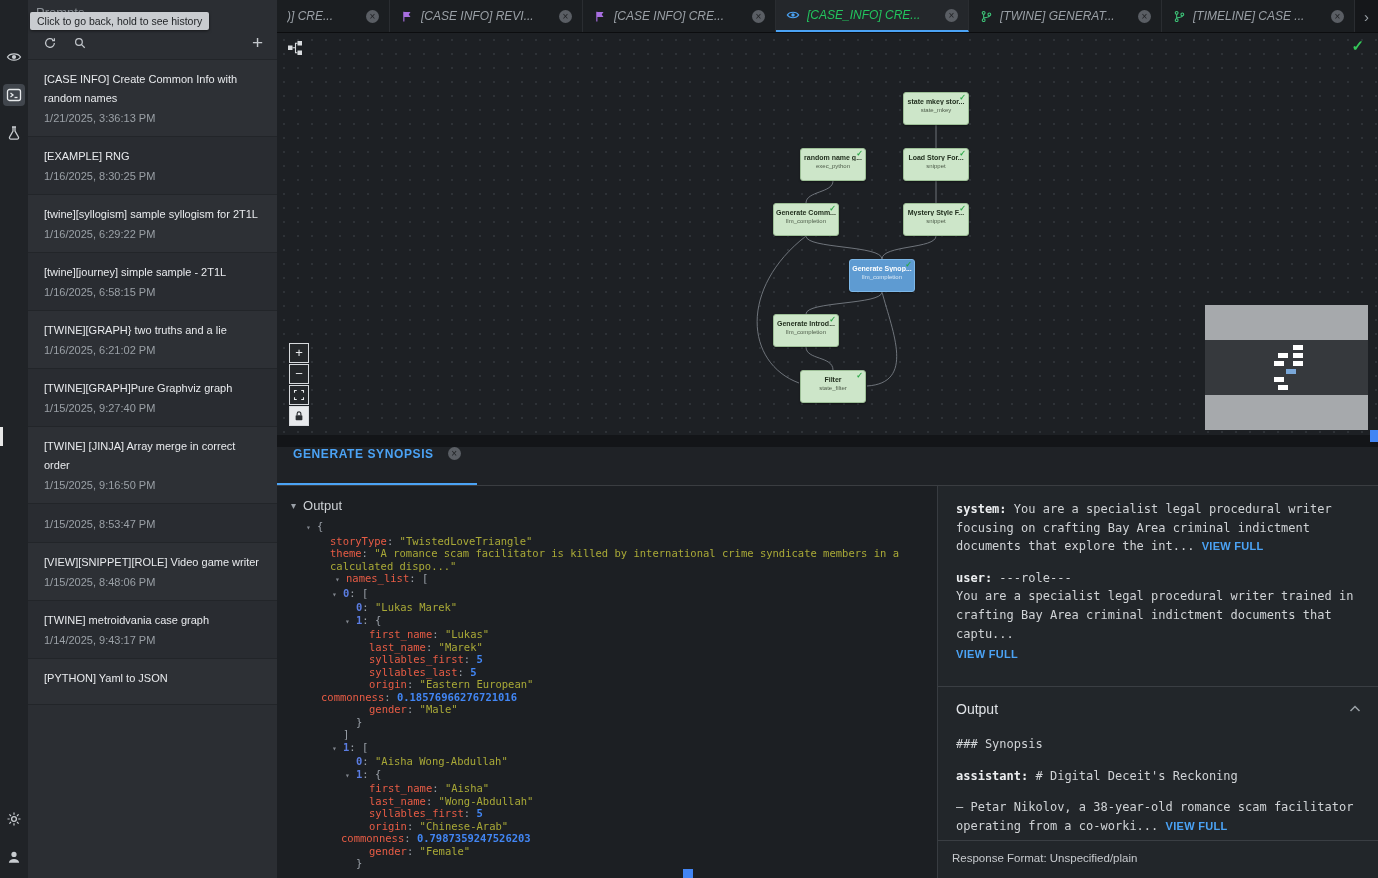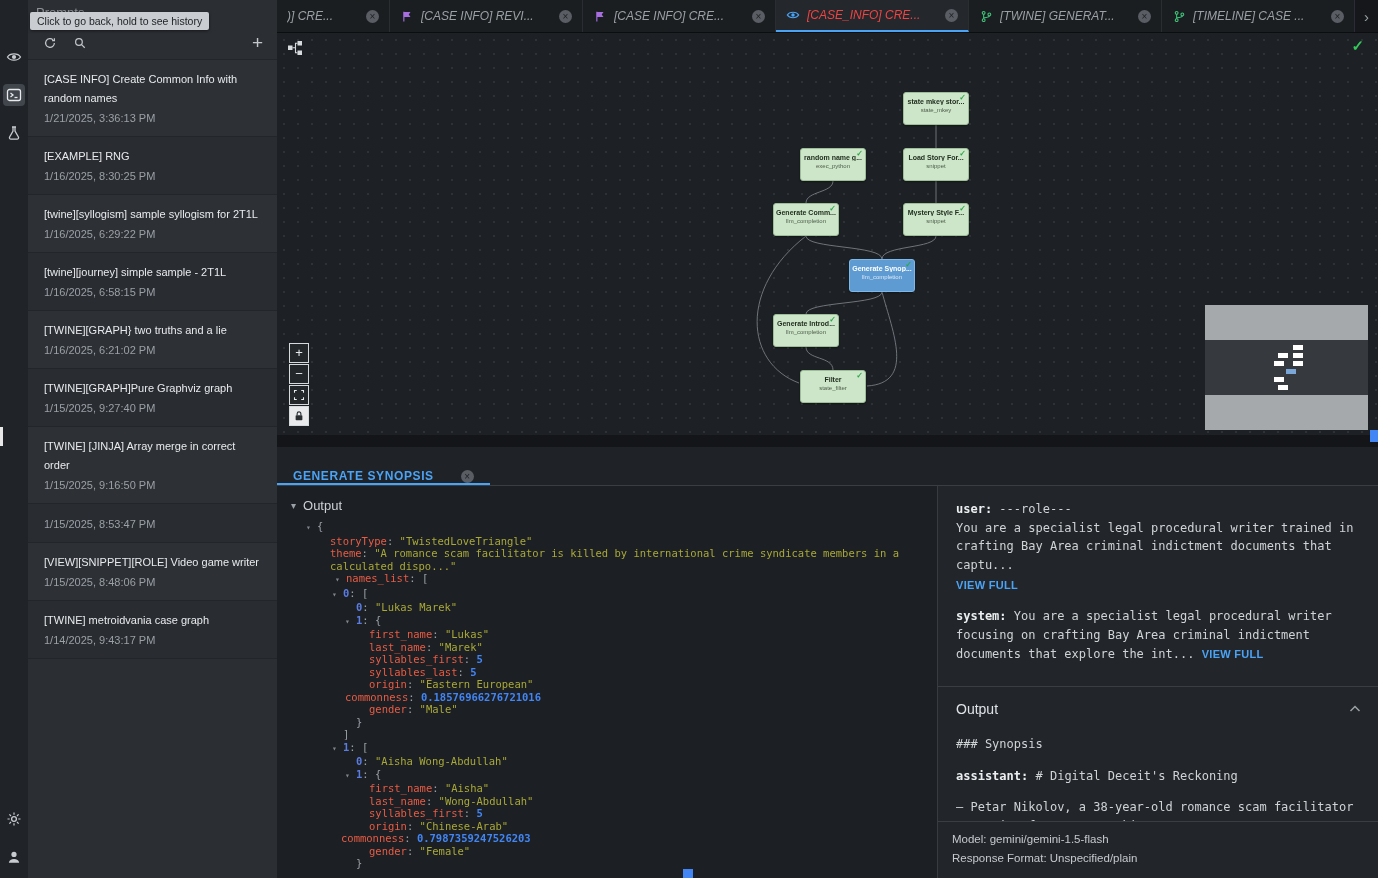--- a/index.html
+++ b/index.html
@@ -34,21 +34,21 @@
   .main { flex:1; display:flex; flex-direction:column; min-width:0; }
 
   
   .tabbar { height:33px; background:#15171a; display:flex; align-items:stretch; border-bottom:1px solid #0c0d0f; }
   .tab { display:flex; align-items:center; gap:7px; padding:0 10px; background:#1b1e21;
     border-right:1px solid #2a2d31; cursor:pointer; min-width:0; }
   .tab-1 { width:113px; }
   .tab-n { width:193px; }
   .tab.active { background:#24272b; border-bottom:2px solid #4ba3f5; }
   .tab-label { font-size:12px; color:#9aa0a6; white-space:nowrap; overflow:hidden; flex:1;font-style:italic; }
-  .tab.active .tab-label { color:#ef4444; }
+  .tab.active .tab-label { color:#22c55e; }
   .tab-close { width:13px; height:13px; flex:none; border-radius:50%; background:#5a5e64; color:#1e2023;
     font-size:10px; line-height:13px; text-align:center; cursor:pointer; }
   .tab-icon { width:14px; height:14px; flex:none; display:flex; align-items:center; justify-content:center; }
   .tab-overflow { width:23px; display:flex; align-items:center; justify-content:center;
     color:#9aa0a6; font-size:15px; cursor:pointer; }
 
   
   .canvas { height:402px; position:relative; overflow:hidden; background:#1d2024;
     background-image:radial-gradient(#2e3237 1px, transparent 1.2px); background-size:14px 14px; }
   .edges { position:absolute; left:0; top:0; width:1101px; height:402px; }
@@ -73,21 +73,21 @@
   .minimap { position:absolute; right:10px; top:272px; width:163px; height:125px; background:#a6a9ac; cursor:pointer; }
   .minimap-viewport { position:absolute; left:0; top:35px; width:163px; height:55px; background:#36393d; }
   .mm-chip { position:absolute; width:10px; height:5px; background:#ffffff; }
 
   
   .splitter { height:12px; background:#131518; cursor:row-resize; }
 
   
   .bottom { flex:1; display:flex; flex-direction:column; background:#1e2125; min-height:0; }
   .bottom-tabrow { height:39px; display:flex; align-items:stretch; border-bottom:1px solid #3a3d41; background:#1f2226; }
-  .btab { display:flex; align-items:flex-end; gap:27px; padding:0 16px; border-bottom:2px solid #4ba3f5; cursor:pointer; }
+  .btab { display:flex; align-items:flex-start; gap:14px; padding:0 16px; border-bottom:2px solid #4ba3f5; cursor:pointer; }
   .btab-label { font-size:12px; letter-spacing:.6px; color:#4ba3f5; font-weight:bold; }
   .bottom-content { flex:1; display:flex; min-height:0; }
 
   
   .json-panel { width:660px; flex:none; overflow:hidden; background:#1c1f23; padding-top:10px; }
   .json-header { display:flex; align-items:center; gap:7px; padding:2px 0 7px 14px; font-size:13px; color:#cdd1d5; }
   .json-caret { color:#9aa0a8; font-size:10px; cursor:pointer; }
   .jline { font-family:"DejaVu Sans Mono", monospace; font-size:10.5px; line-height:12.5px;
     color:#9aa0a8; white-space:normal; padding-right:16px; }
   .jcaret { display:inline-block; width:11px; margin-left:-11px; color:#80858d; font-size:8px; cursor:pointer; }
@@ -224,20 +224,24 @@
         <div class="prompt-item">
           <div class="prompt-title">[VIEW][SNIPPET][ROLE] Video game writer</div>
           <div class="prompt-time">1/15/2025, 8:48:06 PM</div>
         </div>
 
         <div class="prompt-item">
           <div class="prompt-title">[TWINE] metroidvania case graph</div>
           <div class="prompt-time">1/14/2025, 9:43:17 PM</div>
         </div>
 
+        <div class="prompt-item">
+          <div class="prompt-title">[PYTHON] Yaml to JSON</div>
+          <div class="prompt-time"></div>
+        </div>
 
     </div>
   </div>
 
   <div class="main">
 
     <div class="tabbar">
       <div class="tab tab-1">
         <span class="tab-label">)] CRE...</span>
         <span class="tab-close">×</span>
@@ -456,21 +460,21 @@
             </div>
 
             <div class="jline" style="padding-left: 92px;">
               <span class="jkey">syllables_last</span><span class="jnum">5</span>
             </div>
 
             <div class="jline" style="padding-left: 92px;">
               <span class="jkey">origin</span><span class="jstr">"Eastern European"</span>
             </div>
 
-            <div class="jline" style="padding-left: 68px;">
+            <div class="jline" style="padding-left: 44px;">
               <span class="jkey">commonness</span><span class="jnum">0.18576966276721016</span>
             </div>
 
             <div class="jline" style="padding-left: 92px;">
               <span class="jkey">gender</span><span class="jstr">"Male"</span>
             </div>
 
             <div class="jline" style="padding-left: 79px;">
               <span class="jpunct">}</span>
             </div>
@@ -517,30 +521,30 @@
             </div>
 
             <div class="jline" style="padding-left: 79px;">
               <span class="jpunct">}</span>
             </div>
 
         </div>
 
         <div class="inspector">
           <div class="messages">
+            <div class="msg">
+              <span class="role">system:</span>
+              <span>You are a specialist legal procedural writer focusing on crafting Bay Area criminal indictment documents that explore the int...</span>
+              <span class="view-full">VIEW FULL</span>
+            </div>
             <div class="msg">
               <span class="role">user:</span>
               <span>---role---</span><br>
               <span>You are a specialist legal procedural writer trained in crafting Bay Area criminal indictment documents that captu...</span>
               <span class="view-full vf-block">VIEW FULL</span>
-            </div>
-            <div class="msg">
-              <span class="role">system:</span>
-              <span>You are a specialist legal procedural writer focusing on crafting Bay Area criminal indictment documents that explore the int...</span>
-              <span class="view-full">VIEW FULL</span>
             </div>
           </div>
           <div class="inspector-divider"></div>
           <div class="output-sec">
             <div class="out-title-row">
               <span class="out-title">Output</span>
               <svg class="out-collapse icon" viewBox="0 0 14 14">
                 <path d="M2.5 9l4.5-4.5L11.5 9" fill="none" stroke="#9aa0a6" stroke-width="1.5"></path>
               </svg>
             </div>
@@ -550,21 +554,20 @@
                 <span class="role">assistant:</span>
                 <span># Digital Deceit's Reckoning</span>
               </p>
               <p>
                 <span>— Petar Nikolov, a 38-year-old romance scam facilitator operating from a co-worki...</span>
                 <span class="view-full">VIEW FULL</span>
               </p>
             </div>
           </div>
           <div class="insp-footer">
-            <div>Model: gemini/gemini-1.5-flash</div>
             <div>Response Format: Unspecified/plain</div>
           </div>
         </div>
 
       </div>
     </div>
   </div>
 
   <div class="handle-bottom"></div>
   <div class="handle-right"></div>

